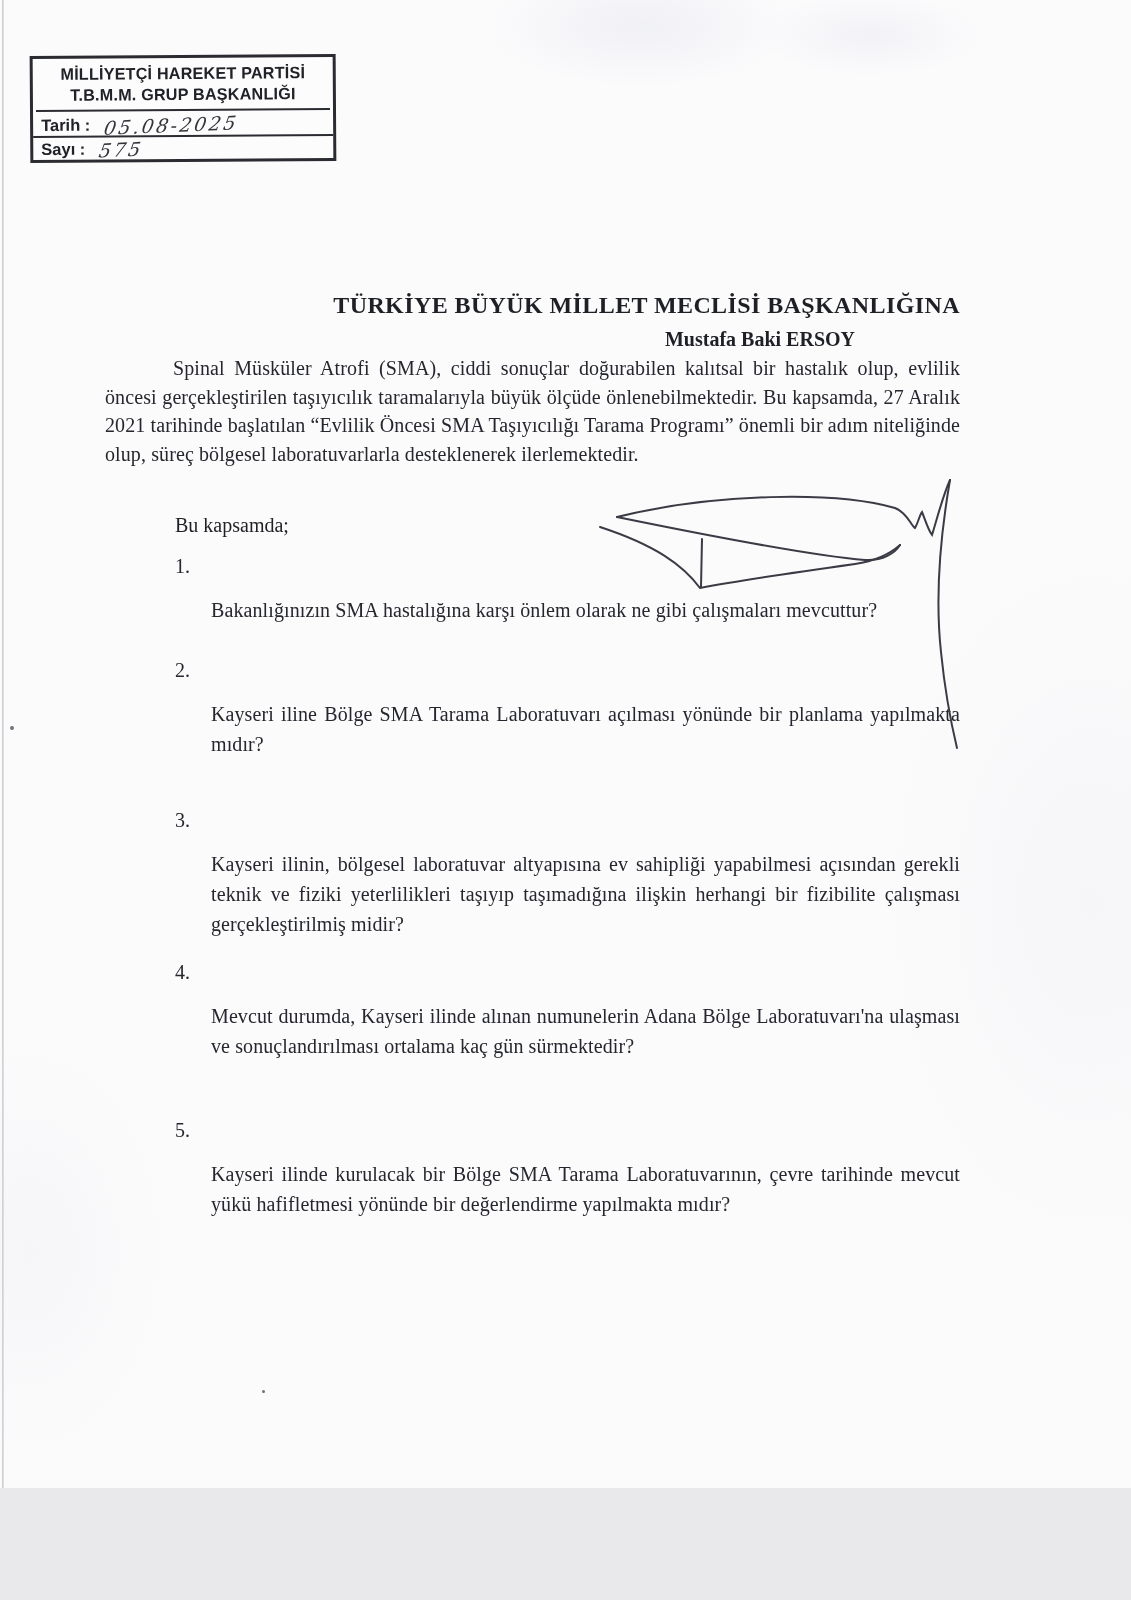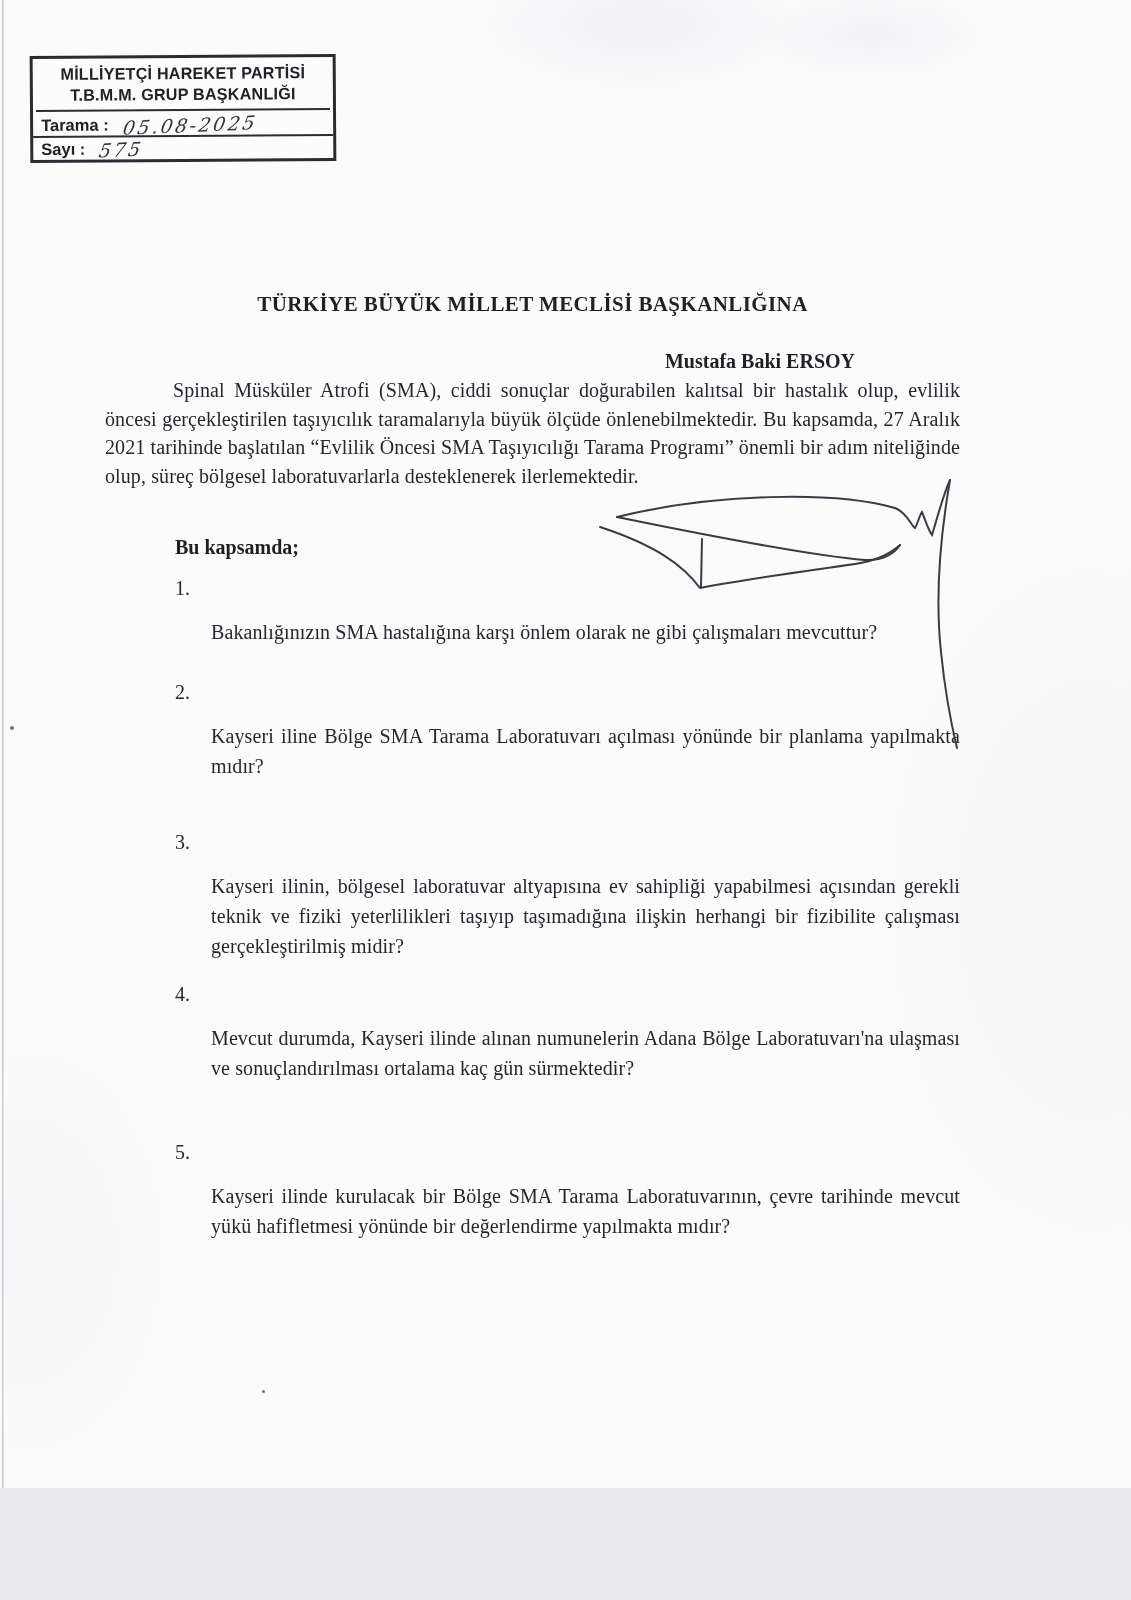--- a/index.html
+++ b/index.html
@@ -46,39 +46,39 @@
   .hand{
     font-family:"DejaVu Serif", serif;font-style:italic;font-weight:400;
     font-size:19px;color:#33343c;letter-spacing:2.5px;
     transform:rotate(-2deg) skewX(-12deg);
     margin-left:14px;line-height:18px;
   }
 
   
   .content{position:relative;padding:0 171px 0 105px;}
   .doc-title{
-    margin-top:292px;text-align:center;font-weight:bold;font-size:21px;
+    margin-top:292px;text-align:right;font-weight:bold;font-size:24px;
     letter-spacing:.4px;color:#1f2026;
   }
   p.body-par{
     margin:0;text-align:justify;font-size:20px;line-height:28.5px;
     text-indent:68px;letter-spacing:.1px;
   }
   .par-intro{margin-top:22px;}
   .par-sma{margin-top:96px;}
   .par-hali{margin-top:14px;}
 
   .sig-block{
-    width:300px;margin:30px 0 0 505px;text-align:center;
+    width:300px;margin:6px 0 0 505px;text-align:center;
     font-weight:bold;font-size:20px;line-height:29px;color:#1f2026;
   }
   .sig-svg{position:absolute;left:575px;top:477px;z-index:5;pointer-events:none;}
 
   .list-heading{
-    margin:46px 0 0 70px;font-weight:bold;font-size:20px;color:#1f2026;
+    margin:46px 0 0 70px;font-weight:normal;font-size:20px;color:#1f2026;
   }
   ol.questions{list-style:none;margin:0;padding:0 0 0 70px;}
   ol.questions li{
     display:flex;font-size:20px;line-height:30px;letter-spacing:.1px;
   }
   ol.questions .q-num{flex:0 0 36px;}
   ol.questions .q-text{flex:1;text-align:justify;margin-top:44px;}
   .q1{margin-top:14px;}
   .q2{margin-top:30px;}
   .q3{margin-top:46px;}
@@ -89,21 +89,21 @@
 <body>
 
 <div class="page">
 
   <div class="stamp">
     <div class="stamp-header">
       <div>MİLLİYETÇİ HAREKET PARTİSİ</div>
       <div>T.B.M.M. GRUP BAŞKANLIĞI</div>
     </div>
     <div class="stamp-row">
-      <span>Tarama :</span>
+      <span>Tarih :</span>
       <span class="hand">05.08-2025</span>
     </div>
     <div class="stamp-row">
       <span>Sayı :</span>
       <span class="hand">575</span>
     </div>
   </div>
 
   <svg class="sig-svg" width="392" height="276" viewBox="0 0 392 276">
     <g fill="none" stroke="#3a3b44" stroke-width="2" stroke-linecap="round">

